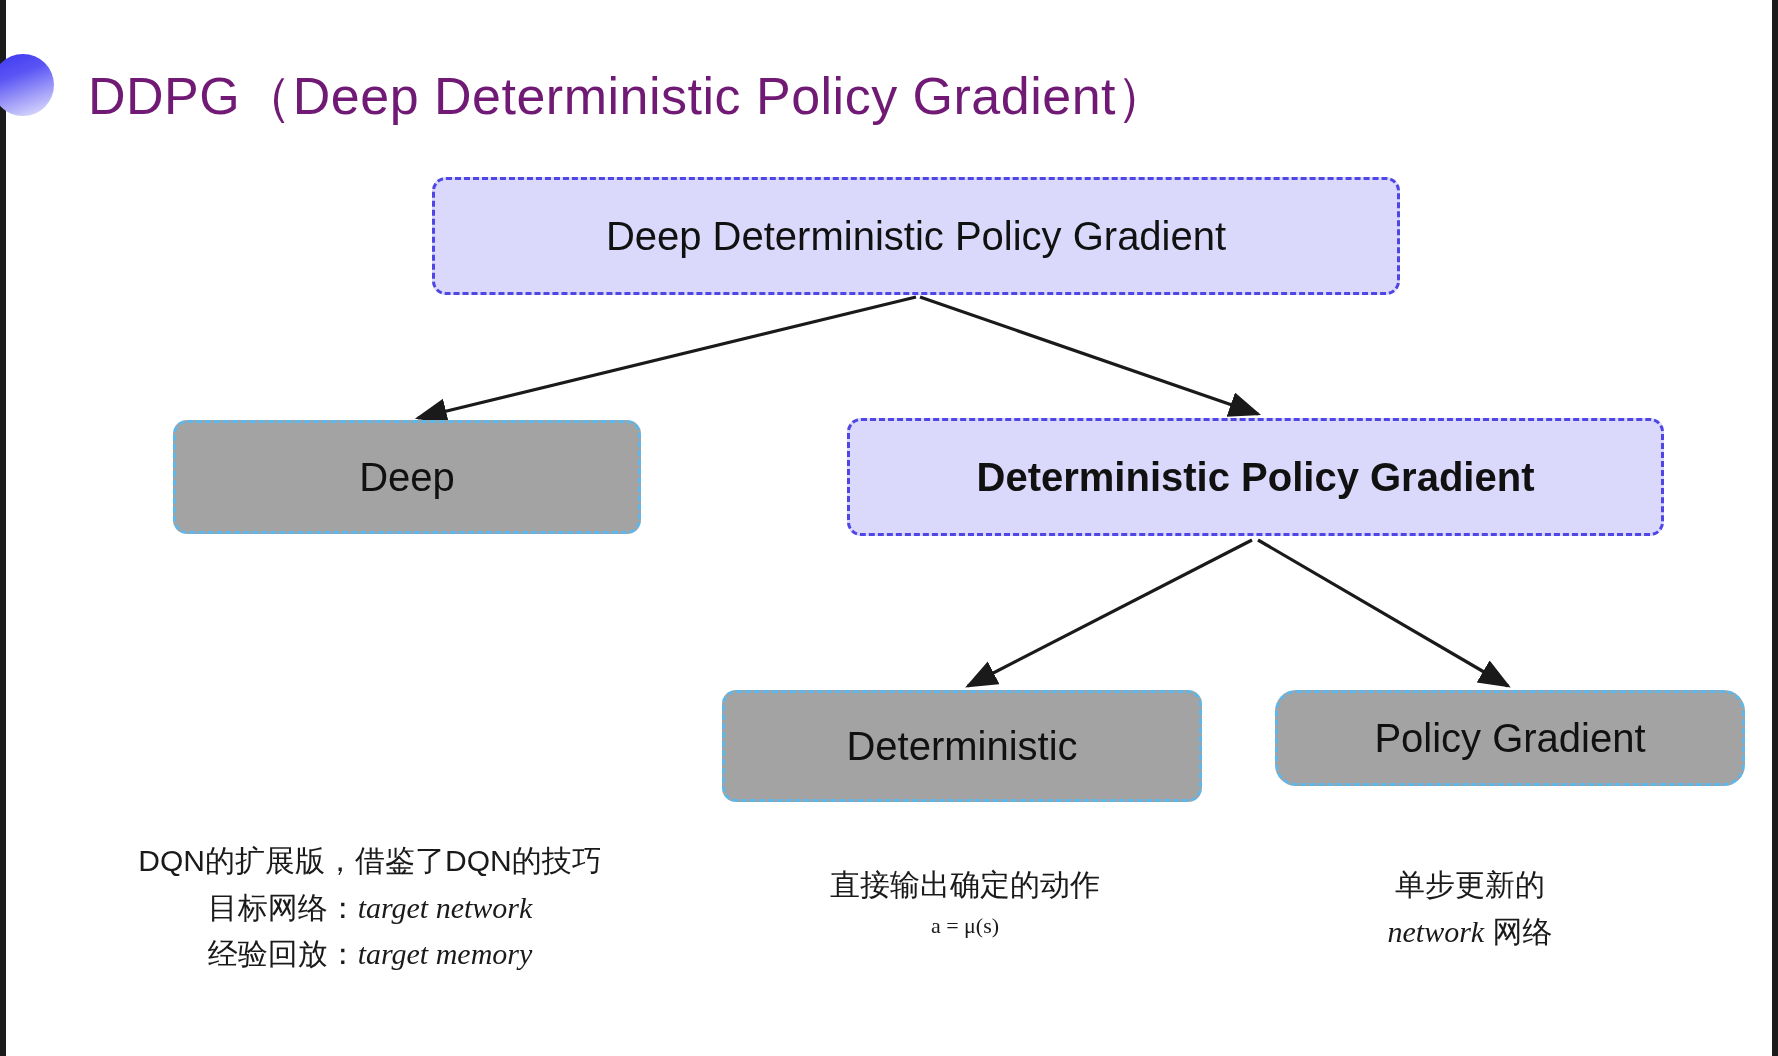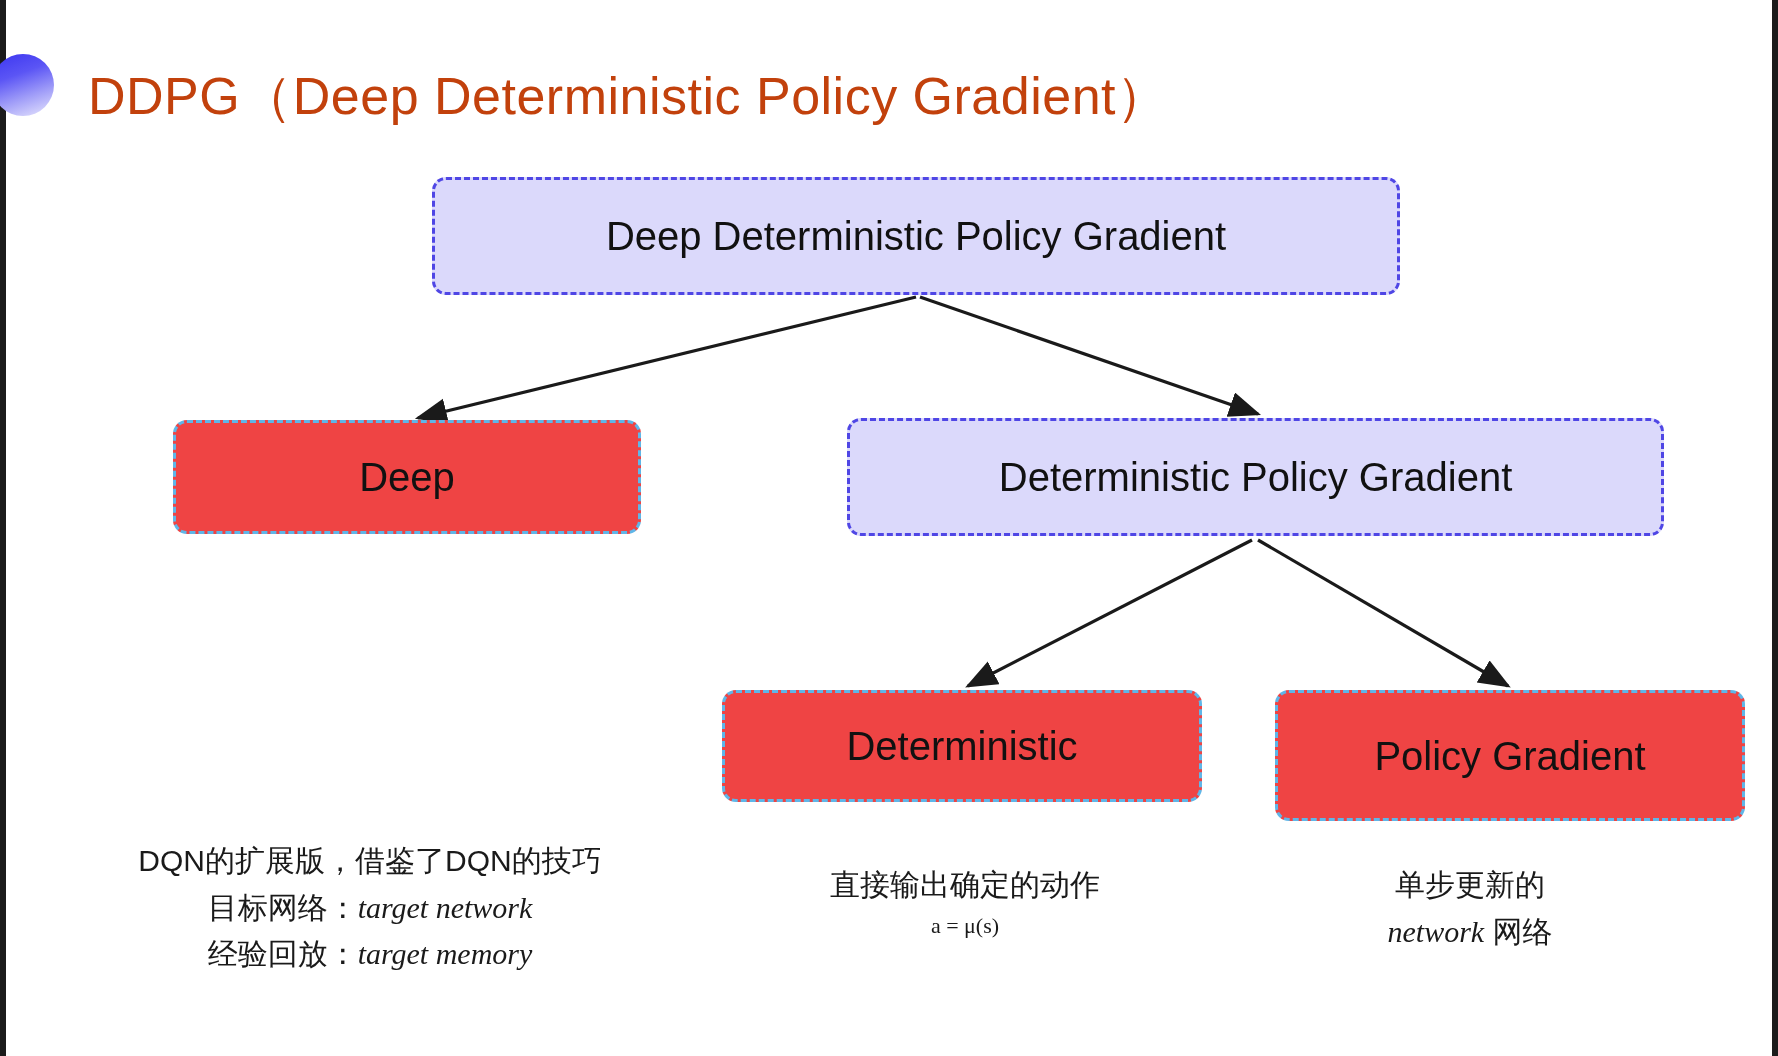--- a/index.html
+++ b/index.html
@@ -36,21 +36,21 @@
     height: 62px;
     border-radius: 50%;
     background: linear-gradient(160deg, #3b35f0 0%, #5b55f5 35%, #9e9bf8 65%, #e9e8fd 100%);
   }
   #page-title {
     position: absolute;
     left: 88px;
     top: 62px;
     font-size: 52px;
     font-weight: 400;
-    color: #c2410c;
+    color: #701a75;
     letter-spacing: 0.5px;
     white-space: nowrap;
   }
 
   
   .node {
     position: absolute;
     box-sizing: border-box;
     border-radius: 14px;
     display: flex;
@@ -58,29 +58,29 @@
     justify-content: center;
     text-align: center;
     color: #111111;
     line-height: 1.15;
   }
   .node.purple {
     background: #dbd9fb;
     border: 3px dashed #4f46e5;
   }
   .node.blue {
-    background: #ef4444;
+    background: #a3a3a3;
     border: 3px dashed #5fb6e8;
   }
 
   #node-root        { left: 432px; top: 177px; width: 968px; height: 118px; font-size: 40px; }
   #node-deep        { left: 173px; top: 420px; width: 468px; height: 114px; font-size: 40px; }
-  #node-dpg         { left: 847px; top: 418px; width: 817px; height: 118px; font-size: 40px; }
+  #node-dpg         { left: 847px; top: 418px; width: 817px; height: 118px; font-size: 40px; font-weight: bold; }
   #node-determ      { left: 722px; top: 690px; width: 480px; height: 112px; font-size: 40px; }
-  #node-pg          { left: 1275px; top: 690px; width: 470px; height: 131px; font-size: 40px; }
+  #node-pg          { left: 1275px; top: 690px; width: 470px; height: 96px; font-size: 40px; border-radius: 21px; }
 
   
   #arrows {
     position: absolute;
     left: 0;
     top: 0;
     width: 1778px;
     height: 1056px;
     pointer-events: none;
   }

